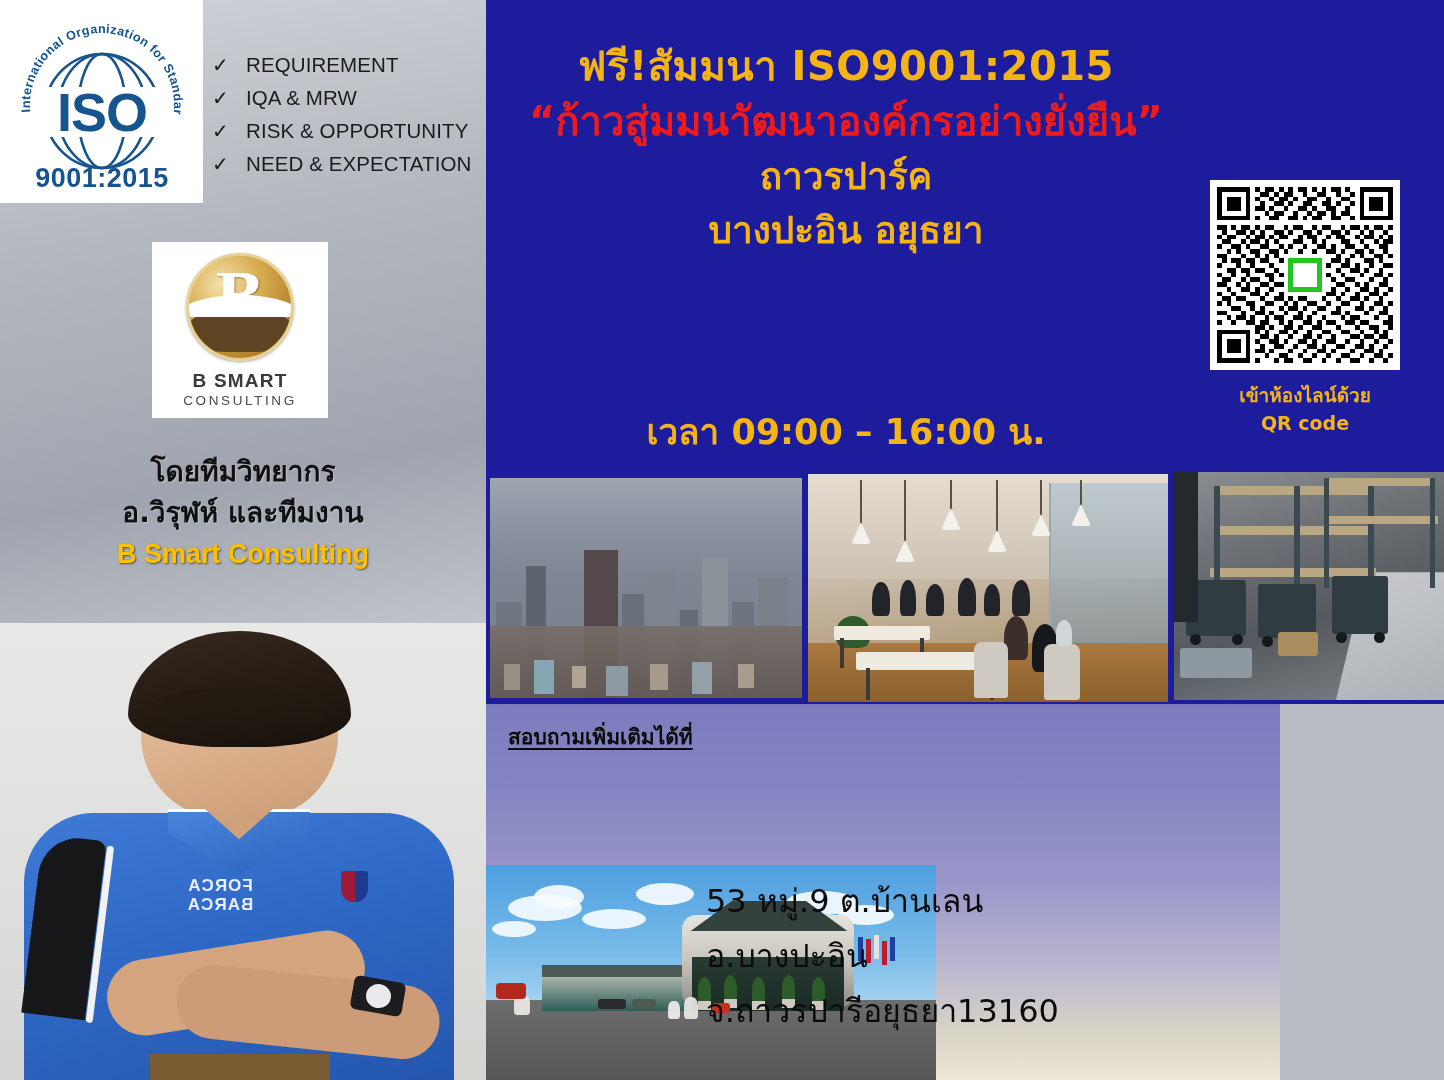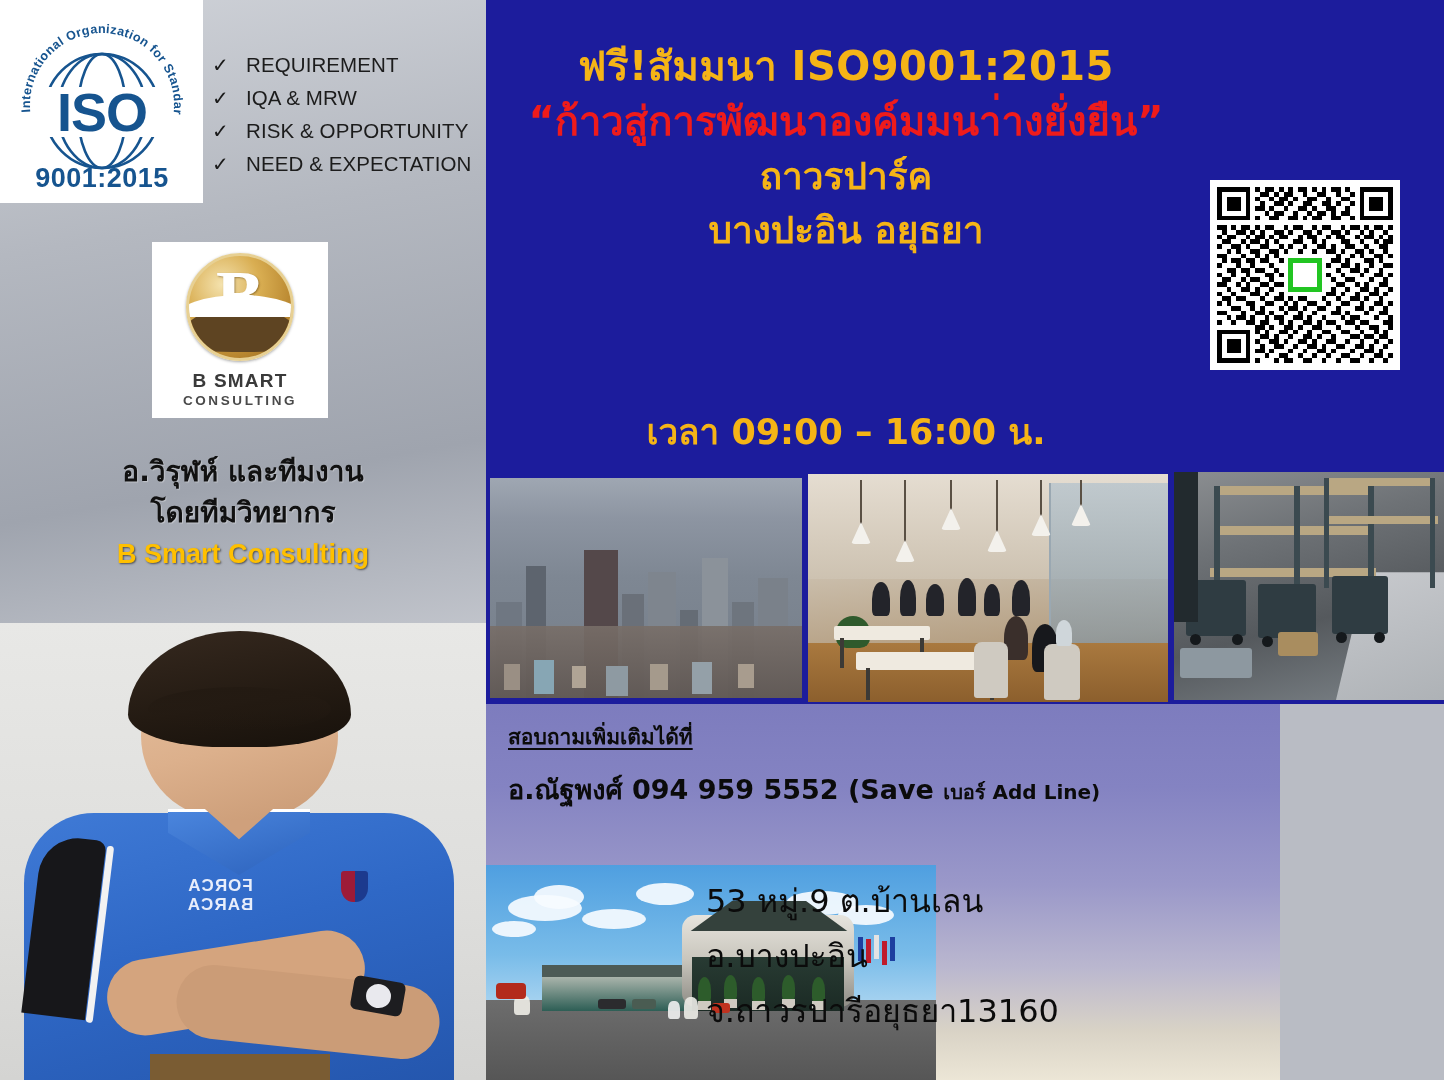--- a/index.html
+++ b/index.html
@@ -63,21 +63,21 @@
   }
   .bs-swoosh:before {
     content:""; position:absolute; left:0; right:0; top:-11px; height:22px;
     background:#fff; border-radius:50%/100% 100% 0 0;
   }
   .bs-name {
     margin-top:9px; font-size:19px; font-weight:bold; color:#3a3a3a;
     letter-spacing:1.2px;
   }
   .bs-sub {
-    margin-top:1px; font-size:13.5px; font-weight:bold; color:#4a4a4a;
+    margin-top:1px; font-size:13.5px; font-weight:normal; color:#4a4a4a;
     letter-spacing:2.6px;
     text-align:center;
   }
 
   .by-team {
     position:absolute; left:0; top:452px; width:486px; text-align:center;
     font-family:"DejaVu Sans", sans-serif;
   }
   .by-line {
     font-size:28px; font-weight:bold; color:#111; line-height:1.45;
@@ -344,22 +344,22 @@
     <div class="bsmart-card">
       <div class="bs-circle">
         <div class="bs-b">B</div>
         <div class="bs-swoosh"></div>
       </div>
       <div class="bs-name">B SMART</div>
       <div class="bs-sub">CONSULTING</div>
     </div>
 
     <div class="by-team">
+      <div class="by-line">โดยทีมวิทยากร</div>
       <div class="by-line">อ.วิรุฬห์ และทีมงาน</div>
-      <div class="by-line">โดยทีมวิทยากร</div>
       <div class="by-brand">B Smart Consulting</div>
     </div>
 
     <div class="portrait">
       <div class="pt-body"></div>
       <div class="pt-stripe"></div>
       <div class="pt-neck"></div>
       <div class="pt-head"></div>
       <div class="pt-hair"></div>
       <div class="pt-collar"></div>
@@ -368,21 +368,21 @@
       <div class="pt-belt"></div>
       <div class="pt-arm-l"></div>
       <div class="pt-arm-r"></div>
       <div class="pt-watch"></div>
     </div>
   </div>
 
   <div class="blue-panel">
     <div class="title-block">
       <div class="t-line1">ฟรี!สัมมนา  ISO9001:2015</div>
-      <div class="t-line2">“ก้าวสู่การพัฒนาองค์มมนา่างยั่งยืน”</div>
+      <div class="t-line2">“ก้าวสู่มมนาัฒนาองค์กรอย่างยั่งยืน”</div>
       <div class="t-line3">ถาวรปาร์ค</div>
       <div class="t-line4">บางปะอิน  อยุธยา</div>
     </div>
 
     <div class="time-text">เวลา 09:00 – 16:00 น.</div>
 
     <div class="qr-wrap">
       <div class="qr-box">
         <svg width="176" height="176" viewBox="0 0 37 37" shape-rendering="crispEdges">
           <rect width="37" height="37" fill="#fff"></rect>
@@ -434,20 +434,24 @@
             <path d="M8 34h2v1H8zM11 34h1v1h-1zM15 34h1v1h-1zM18 34h1v1h-1zM21 34h2v1h-2zM24 34h1v1h-1zM28 34h1v1h-1zM31 34h2v1h-2zM34 34h1v1h-1z"></path>
             <path d="M10 35h1v1h-1zM13 35h2v1h-2zM17 35h1v1h-1zM20 35h1v1h-1zM23 35h1v1h-1zM26 35h2v1h-2zM30 35h1v1h-1zM33 35h2v1h-2zM36 35h1v1h-1z"></path>
             <path d="M8 36h1v1H8zM12 36h1v1h-1zM14 36h2v1h-2zM18 36h2v1h-2zM22 36h1v1h-1zM25 36h1v1h-1zM28 36h2v1h-2zM32 36h1v1h-1zM35 36h1v1h-1z"></path>
           </g>
 
           <rect x="14" y="14" width="9" height="9" fill="#fff"></rect>
           <path d="M15 15h7v1h-6v6h-1z" fill="#22c522"></path>
           <path d="M21 16h1v6h-7v-1h6z" fill="#22c522"></path>
         </svg>
       </div>
+      <div class="qr-cap">
+        <span>เข้าห้องไลน์ด้วย</span><br>
+        <span>QR code</span>
+      </div>
     </div>
   </div>
 
   <div class="photo-strip">
 
     <div class="ph ph1">
       <div class="city">
         <div class="bldg" style="left:6px;width:26px;height:96px;background:#6f7782;"></div>
         <div class="bldg" style="left:36px;width:20px;height:132px;background:#5d646e;"></div>
         <div class="bldg" style="left:60px;width:30px;height:74px;background:#7b838d;"></div>
@@ -533,23 +537,20 @@
         <div class="cart" style="left:104px;top:160px;width:40px;height:24px;background:#a98d5f;"></div>
         <div class="rack" style="left:0;top:0;width:24px;height:150px;background:#222a2e;"></div>
       </div>
     </div>
   </div>
 
   <div class="purple">
 
     <div class="contact">
       <div class="c-head">สอบถามเพิ่มเติมได้ที่</div>
-      <div class="c-line">
-        <span>อ.ณัฐพงศ์  094 959 5552 (Save </span><span class="c-small">เบอร์ Add Line)</span>
-      </div>
     </div>
 
     <div class="venue">
       <div class="v-sky"></div>
       <div class="cloud" style="left:22px;top:30px;width:74px;height:26px;"></div>
       <div class="cloud" style="left:48px;top:20px;width:50px;height:24px;"></div>
       <div class="cloud" style="left:96px;top:44px;width:64px;height:20px;"></div>
       <div class="cloud" style="left:150px;top:18px;width:58px;height:22px;"></div>
       <div class="cloud" style="left:300px;top:26px;width:72px;height:24px;"></div>
       <div class="cloud" style="left:352px;top:40px;width:56px;height:20px;"></div>

